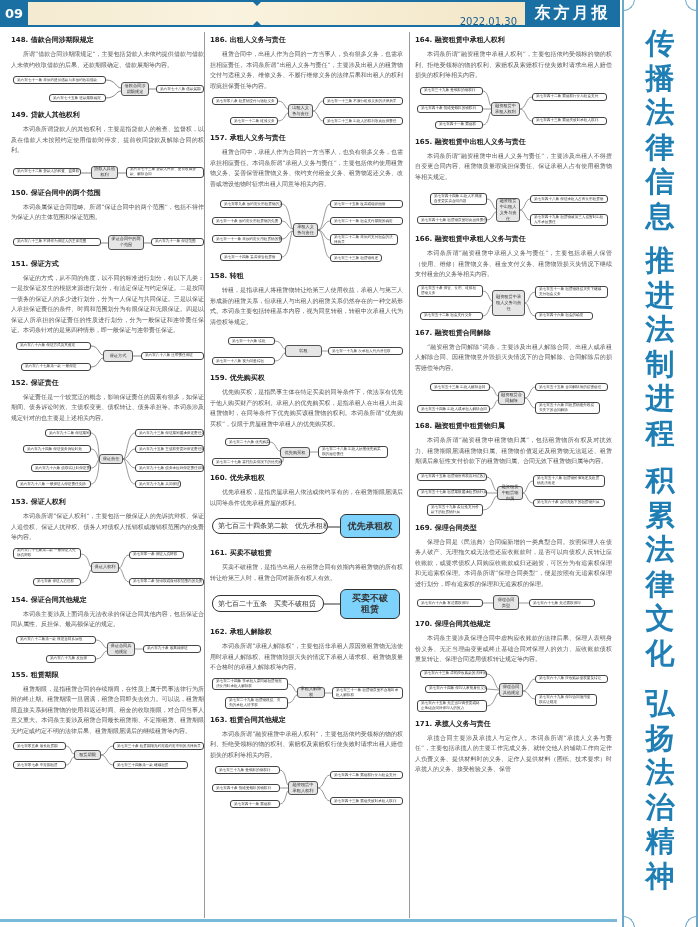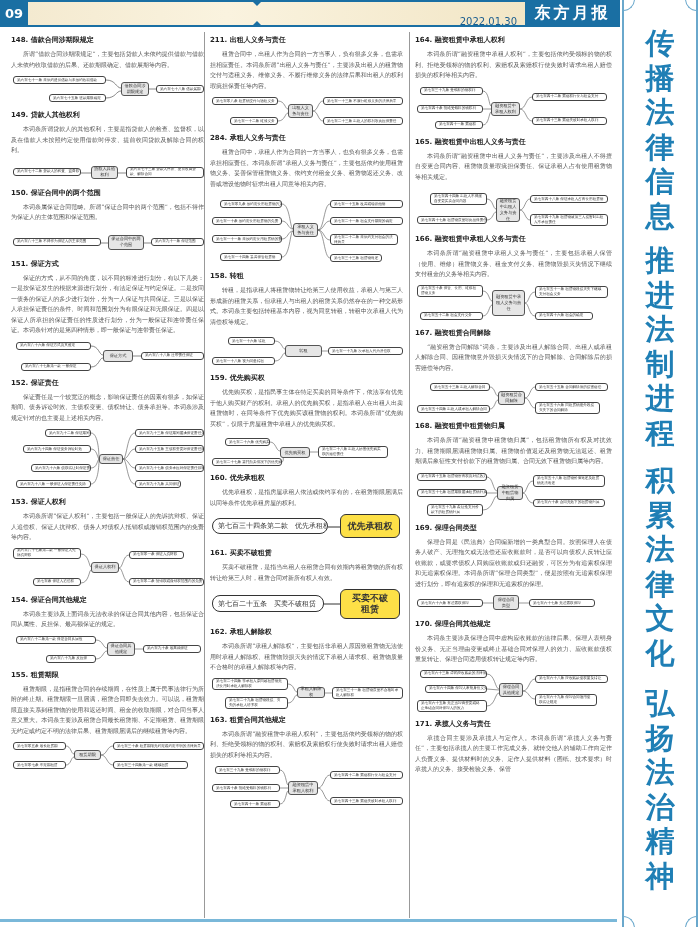--- a/index.html
+++ b/index.html
@@ -26,21 +26,21 @@
   .sec-title { font-family: "DejaVu Sans", sans-serif; font-weight: bold; font-size: 7px; color: #222; margin: 3px 0 4px; }
   .sec-body { font-size: 6px; line-height: 10.5px; color: #555; text-indent: 12px; text-align: justify; margin-bottom: 3px; }
 
   .mm { position: relative; margin: 4px 0 6px; }
   .node { position: absolute; border: 1px solid #444; border-radius: 3px; background: #fff; font-family: "DejaVu Sans", sans-serif; font-size: 3.6px; line-height: 5px; color: #333; padding: 1px 3px; white-space: nowrap; overflow: hidden; display:flex; align-items:center; }
   .center { position: absolute; border: 1px solid #555; border-radius: 3px; background: #e6e6e6; font-family: "DejaVu Sans", sans-serif; font-size: 4.2px; line-height: 6px; color: #333; text-align: center; display:flex; align-items:center; justify-content:center; padding: 1px 2px; }
   .mm svg { position: absolute; left: 0; top: 0; }
 
   .big { position: relative; height: 26px; margin: 6px 0 8px; }
   .big .node { font-size: 7px; line-height: 10px; border-radius: 8px; border: 1.5px solid #333; padding: 2px 5px; }
-  .big .center { font-size: 9px; line-height: 11px; border-radius: 6px; border: 1.5px solid #333; background: #fde047; font-weight: bold; }
+  .big .center { font-size: 9px; line-height: 11px; border-radius: 6px; border: 1.5px solid #333; background: #7dd3fc; font-weight: bold; }
 
   .side { position: absolute; left: 622px; top: 0; width: 76px; height: 927px; border-left: 2px solid #6aa8cc; border-right: 2px solid #6aa8cc; background: #fff; }
   .side .corner { position:absolute; width:12px; height:12px; border:1px solid #6aa8cc; }
   .slogan { position: absolute; left: 0; width: 72px; text-align: center; font-family: "DejaVu Sans", sans-serif; font-weight: bold; font-size: 29px; color: #1f7fb5; line-height: 34.5px; }
 </style>
 </head>
 <body>
 
 <div class="masthead">
   <div class="page-no">09</div>
@@ -172,36 +172,36 @@
       <div class="center" style="left:63px;top:10px;width:27px;height:10px">租赁期限</div>
       <div class="node" style="left:102px;top:2px;width:91px;height:8px">第七百三十条 租赁期限无约定或约定不明的法律后果</div>
       <div class="node" style="left:102px;top:21px;width:75px;height:8px">第七百三十四条第一款 继续租赁</div>
     </div>
   </div>
 </div>
 
 <div class="col col2">
 
   <div>
-    <div class="sec-title">211. 出租人义务与责任</div>
+    <div class="sec-title">186. 出租人义务与责任</div>
     <div class="sec-body">租赁合同中，出租人作为合同的一方当事人，负有很多义务，也需承担相应责任。本词条所谓“出租人义务与责任”，主要涉及出租人的租赁物交付与适租义务、维修义务、不履行维修义务的法律后果和出租人的权利瑕疵担保责任等内容。</div>
     <div class="mm" style="height:32px">
       <svg width="193" height="32">
           <path d="M68 6 C75 6,75 14,78 14 M68 26 C75 26,75 18,78 18 M103 16 C108 16,108 6,113 6 M103 16 C108 16,108 26,113 26" stroke="#555" fill="none" stroke-width="0.6"></path>
         </svg>
       <div class="node" style="left:2px;top:2px;width:66px;height:8px">第七百零八条 租赁物交付与适租义务</div>
       <div class="node" style="left:20px;top:22px;width:48px;height:8px">第七百一十二条 维修义务</div>
       <div class="center" style="left:78px;top:9px;width:25px;height:14px">出租人义务与责任</div>
       <div class="node" style="left:113px;top:2px;width:80px;height:8px">第七百一十三条 不履行维修义务的法律后果</div>
       <div class="node" style="left:113px;top:22px;width:80px;height:8px">第七百二十三条 出租人的权利瑕疵担保责任</div>
     </div>
   </div>
 
   <div>
-    <div class="sec-title">284. 承租人义务与责任</div>
+    <div class="sec-title">157. 承租人义务与责任</div>
     <div class="sec-body">租赁合同中，承租人作为合同的一方当事人，也负有很多义务，也需承担相应责任。本词条所谓“承租人义务与责任”，主要包括依约使用租赁物义务、妥善保管租赁物义务、依约支付租金义务、租赁物返还义务、改善或增设他物时征求出租人同意等相关内容。</div>
     <div class="mm" style="height:68px;margin-top:8px">
       <svg width="193" height="68">
           <path d="M72 7 C80 7,80 32,83 32 M72 24 C78 24,78 32,83 32 M72 42 C78 42,78 34,83 34 M72 60 C80 60,80 34,83 34 M108 33 C114 33,114 7,120 7 M108 33 C114 33,114 24,120 24 M108 33 C114 33,114 43,120 43 M108 33 C114 33,114 61,120 61" stroke="#555" fill="none" stroke-width="0.6"></path>
         </svg>
       <div class="node" style="left:10px;top:3px;width:62px;height:8px">第七百零九条 按约定使用租赁物的义务</div>
       <div class="node" style="left:2px;top:20px;width:70px;height:8px">第七百一十条 按约定使用租赁物的免责</div>
       <div class="node" style="left:2px;top:38px;width:70px;height:8px">第七百一十一条 未按约定使用租赁物的责任</div>
       <div class="node" style="left:10px;top:56px;width:62px;height:8px">第七百一十四条 妥善保管租赁物</div>
       <div class="center" style="left:83px;top:26px;width:25px;height:14px">承租人义务与责任</div>

